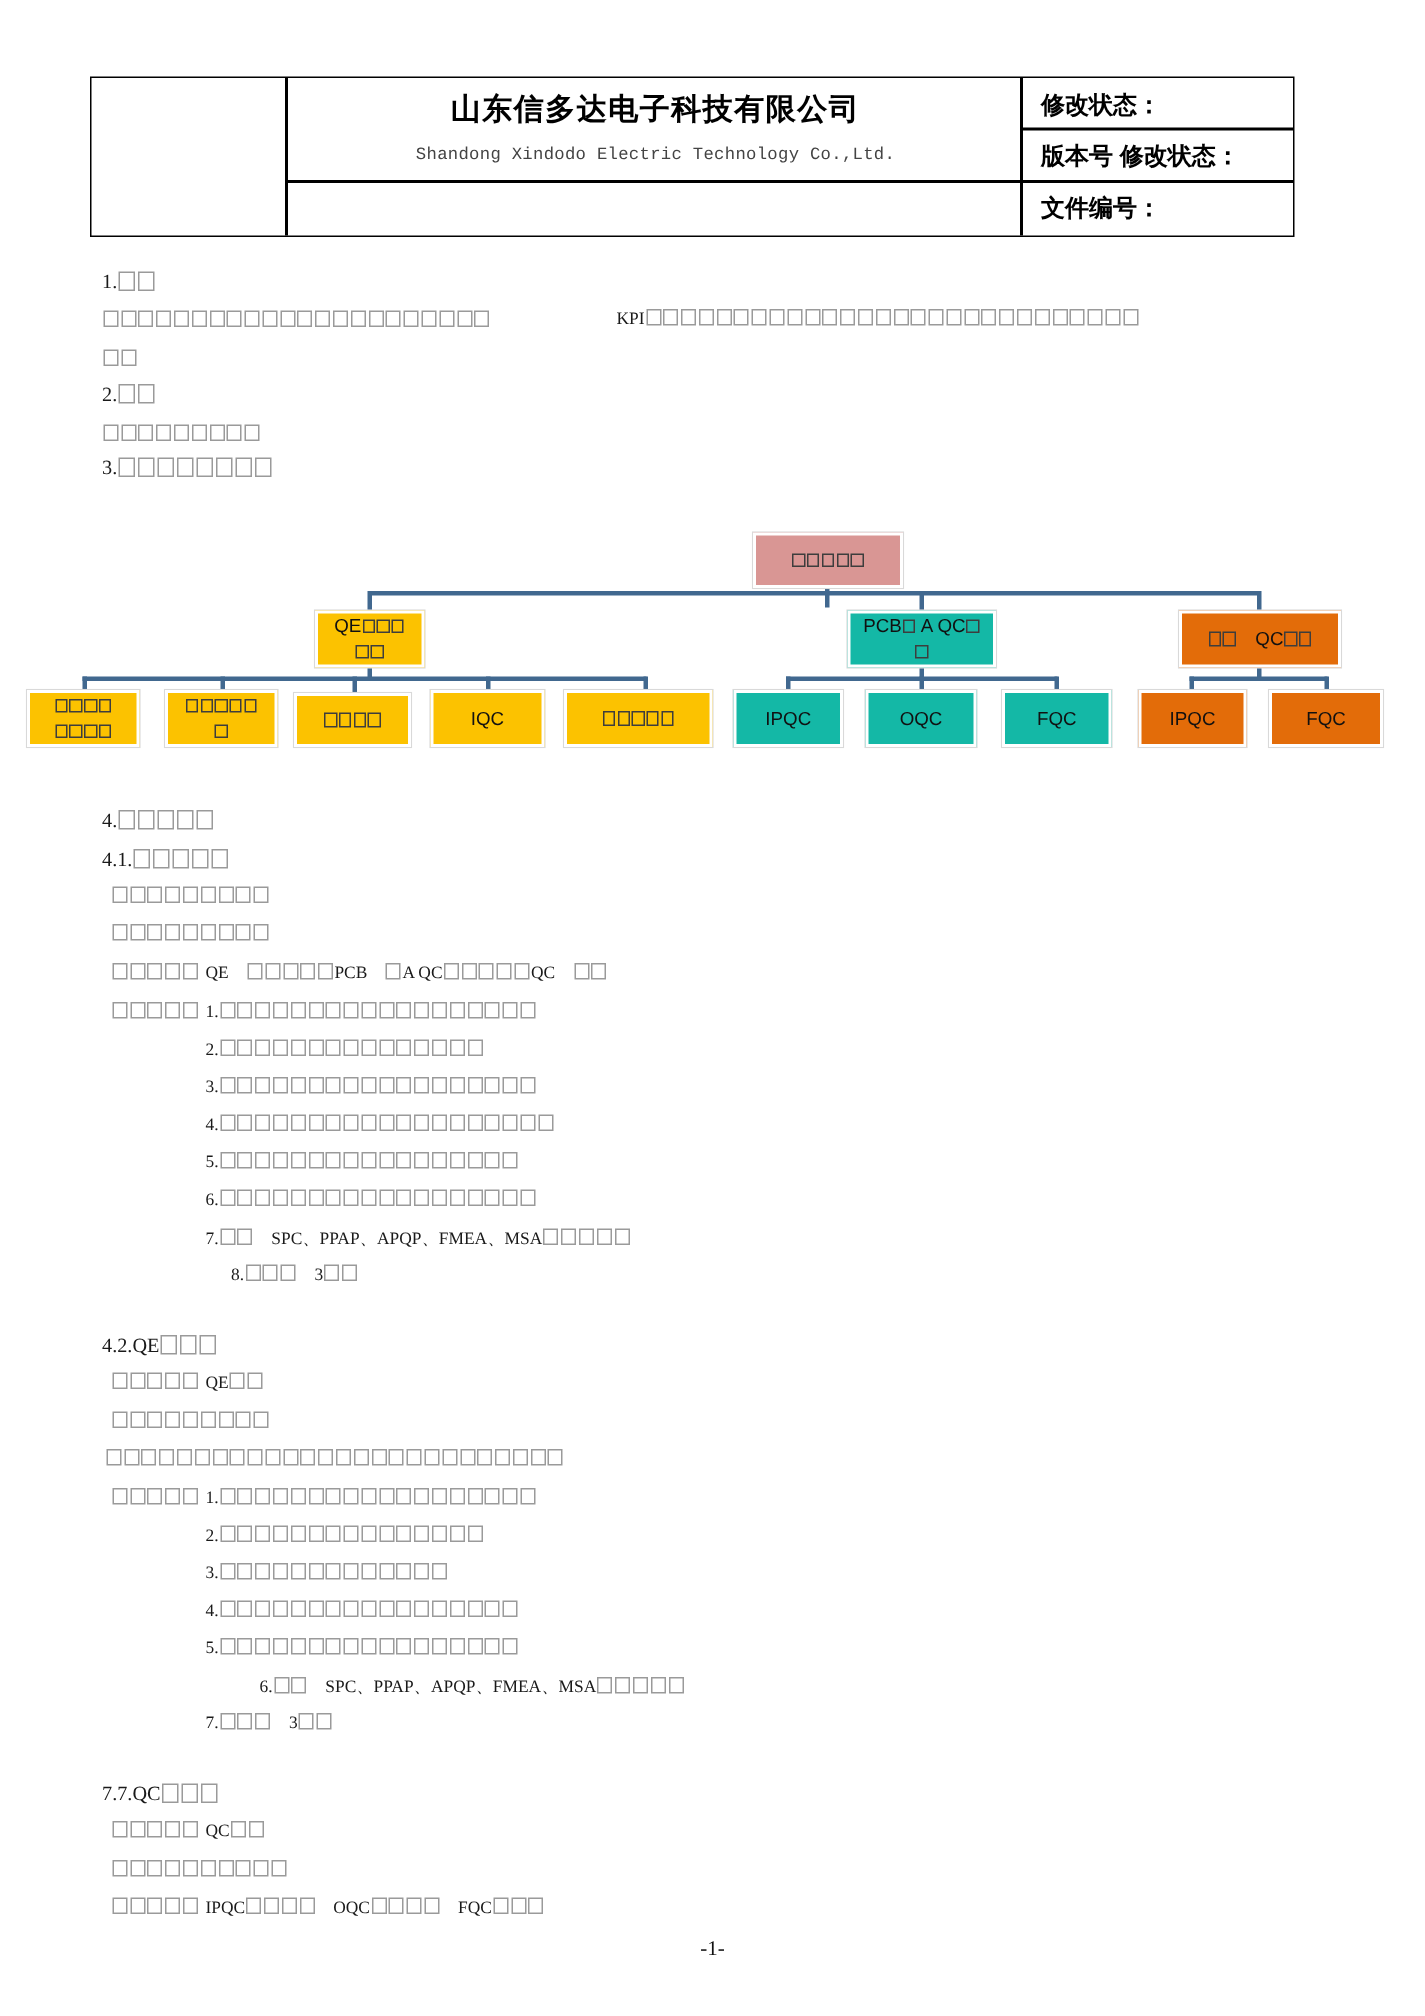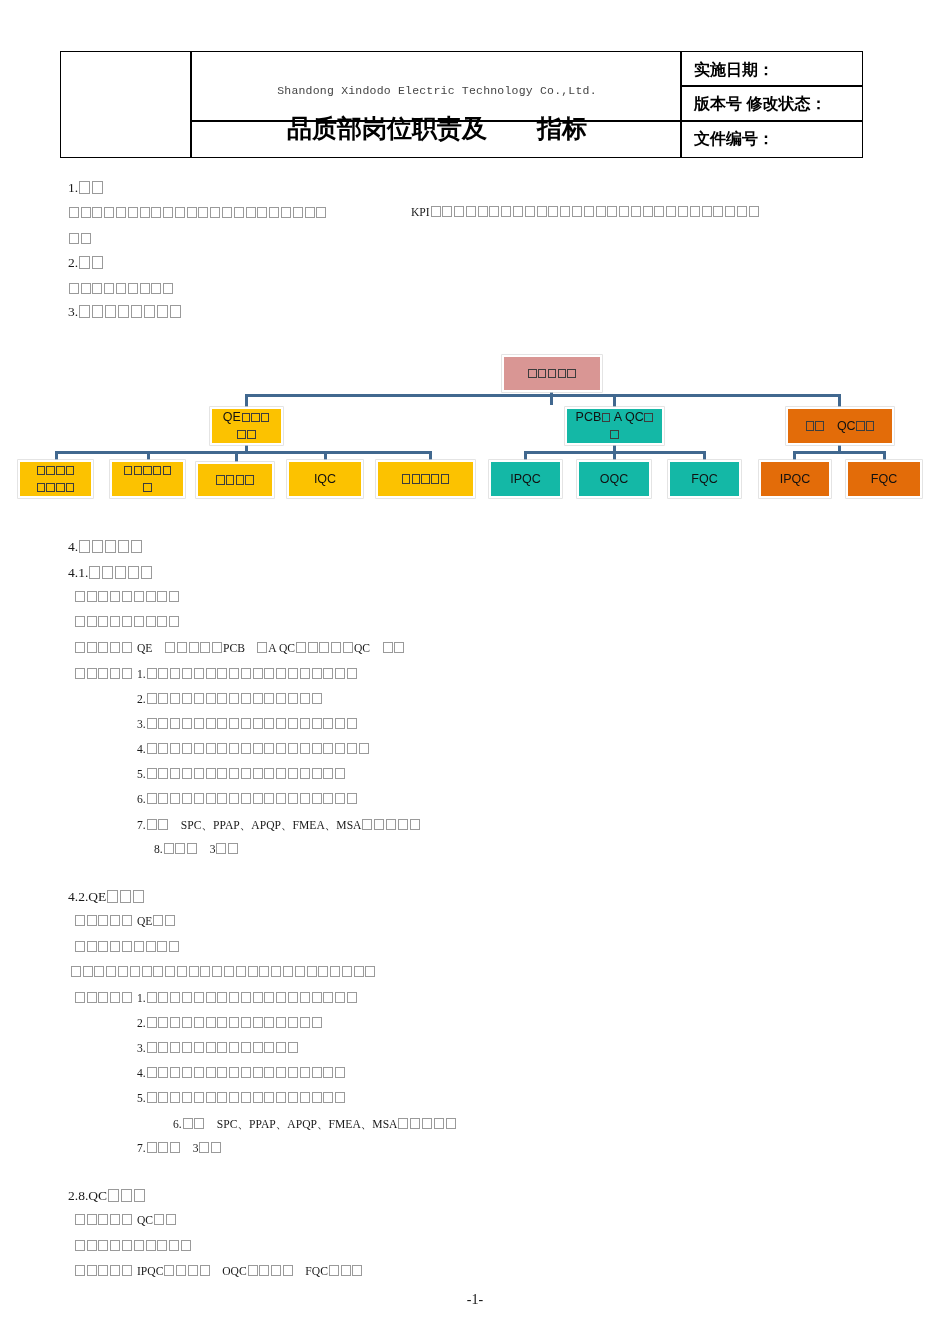--- a/index.html
+++ b/index.html
@@ -17,21 +17,21 @@
   .logo-cell{position:absolute;left:0;top:0;width:131px;height:100%;}
   .mid-cell{position:absolute;left:131px;top:0;width:490px;height:100%;}
   .right-cell{position:absolute;left:621px;top:0;right:0;height:100%;}
 
   .cn-name{
     position:absolute;left:0;right:0;top:7px;text-align:center;
     font-family:"Liberation Sans",sans-serif;font-weight:bold;
     font-size:20px;letter-spacing:1px;color:#000;
   }
   .en-name{
-    position:absolute;left:0;right:0;top:32px;text-align:center;
+    position:absolute;left:0;right:0;top:45px;text-align:center;
     font-family:"Liberation Mono","DejaVu Sans Mono",monospace;
     font-size:11.5px;color:#444;letter-spacing:.2px;white-space:nowrap;
   }
   .doc-title{
     position:absolute;left:-6px;right:-6px;top:60px;text-align:center;
     font-family:"Liberation Sans",sans-serif;font-weight:bold;
     font-size:25px;color:#000;white-space:nowrap;letter-spacing:0px;
   }
   .rcell-txt{
     position:absolute;left:12px;font-family:"Liberation Sans",sans-serif;
@@ -76,26 +76,26 @@
   <div class="hdr">
     <div class="vline" style="left:129px;"></div>
     <div class="vline" style="left:619px;"></div>
     <div class="hline" style="left:619px;right:0;top:33px;"></div>
     <div class="hline" style="left:619px;right:0;top:68px;"></div>
     <div class="hline" style="left:129px;width:490px;top:68px;"></div>
 
     <div class="logo-cell"></div>
 
     <div class="mid-cell">
+      <div class="cn-name">山东信多达电子科技有限公司</div>
       <div class="en-name">Shandong Xindodo Electric Technology Co.,Ltd.</div>
-      <div class="doc-title">品质部岗位职责及　　指标</div>
     </div>
 
     <div class="right-cell">
-      <div class="rcell-txt" style="top:8px;">实施日期：</div>
+      <div class="rcell-txt" style="top:8px;">修改状态：</div>
       <div class="rcell-txt" style="top:42px;">版本号 修改状态：</div>
       <div class="rcell-txt" style="top:77px;">文件编号：</div>
     </div>
   </div>
 
   <div class="t s13" style="left:68px;top:180px;">
     <span>1.</span><span class="tofu-host"><span class="tofu lg"></span><span class="tofu lg"></span></span>
   </div>
 
   <div class="t s11" style="left:68px;top:207px;">
@@ -278,21 +278,21 @@
       <div class="t s11" style="left: 137px; top: 992px;"><span>1.</span><span class="tofu "></span><span class="tofu "></span><span class="tofu "></span><span class="tofu "></span><span class="tofu "></span><span class="tofu "></span><span class="tofu "></span><span class="tofu "></span><span class="tofu "></span><span class="tofu "></span><span class="tofu "></span><span class="tofu "></span><span class="tofu "></span><span class="tofu "></span><span class="tofu "></span><span class="tofu "></span><span class="tofu "></span><span class="tofu "></span></div>
       <div class="t s11" style="left: 137px; top: 1017px;"><span>2.</span><span class="tofu "></span><span class="tofu "></span><span class="tofu "></span><span class="tofu "></span><span class="tofu "></span><span class="tofu "></span><span class="tofu "></span><span class="tofu "></span><span class="tofu "></span><span class="tofu "></span><span class="tofu "></span><span class="tofu "></span><span class="tofu "></span><span class="tofu "></span><span class="tofu "></span></div>
       <div class="t s11" style="left: 137px; top: 1042px;"><span>3.</span><span class="tofu "></span><span class="tofu "></span><span class="tofu "></span><span class="tofu "></span><span class="tofu "></span><span class="tofu "></span><span class="tofu "></span><span class="tofu "></span><span class="tofu "></span><span class="tofu "></span><span class="tofu "></span><span class="tofu "></span><span class="tofu "></span></div>
       <div class="t s11" style="left: 137px; top: 1067px;"><span>4.</span><span class="tofu "></span><span class="tofu "></span><span class="tofu "></span><span class="tofu "></span><span class="tofu "></span><span class="tofu "></span><span class="tofu "></span><span class="tofu "></span><span class="tofu "></span><span class="tofu "></span><span class="tofu "></span><span class="tofu "></span><span class="tofu "></span><span class="tofu "></span><span class="tofu "></span><span class="tofu "></span><span class="tofu "></span></div>
       <div class="t s11" style="left: 137px; top: 1092px;"><span>5.</span><span class="tofu "></span><span class="tofu "></span><span class="tofu "></span><span class="tofu "></span><span class="tofu "></span><span class="tofu "></span><span class="tofu "></span><span class="tofu "></span><span class="tofu "></span><span class="tofu "></span><span class="tofu "></span><span class="tofu "></span><span class="tofu "></span><span class="tofu "></span><span class="tofu "></span><span class="tofu "></span><span class="tofu "></span></div>
       <div class="t s11" style="left: 137px; top: 1117px; margin-left: 36px;"><span>6.</span><span class="tofu "></span><span class="tofu "></span><span class="gap"></span><span>SPC、PPAP、APQP、FMEA、MSA</span><span class="tofu "></span><span class="tofu "></span><span class="tofu "></span><span class="tofu "></span><span class="tofu "></span></div>
       <div class="t s11" style="left: 137px; top: 1142px;"><span>7.</span><span class="tofu "></span><span class="tofu "></span><span class="tofu "></span><span class="gap"></span><span>3</span><span class="tofu "></span><span class="tofu "></span></div>
     </div>
 
   <div class="t s13" style="left:68px;top:1188px;">
-    <span>2.8.</span><span>QC</span><span class="tofu-host"><span class="tofu lg"></span><span class="tofu lg"></span><span class="tofu lg"></span></span>
+    <span>7.7.</span><span>QC</span><span class="tofu-host"><span class="tofu lg"></span><span class="tofu lg"></span><span class="tofu lg"></span></span>
   </div>
   <div class="t s11" style="left:74px;top:1214px;">
     <span class="tofu-host"><span class="tofu "></span><span class="tofu "></span><span class="tofu "></span><span class="tofu "></span><span class="tofu "></span></span>
   </div>
   <div class="t s11" style="left:137px;top:1214px;">
     <span>QC</span><span class="tofu-host"><span class="tofu "></span><span class="tofu "></span></span>
   </div>
   <div class="t s11" style="left:74px;top:1240px;">
     <span class="tofu-host"><span class="tofu "></span><span class="tofu "></span><span class="tofu "></span><span class="tofu "></span><span class="tofu "></span><span class="tofu "></span><span class="tofu "></span><span class="tofu "></span><span class="tofu "></span><span class="tofu "></span></span>
   </div>

